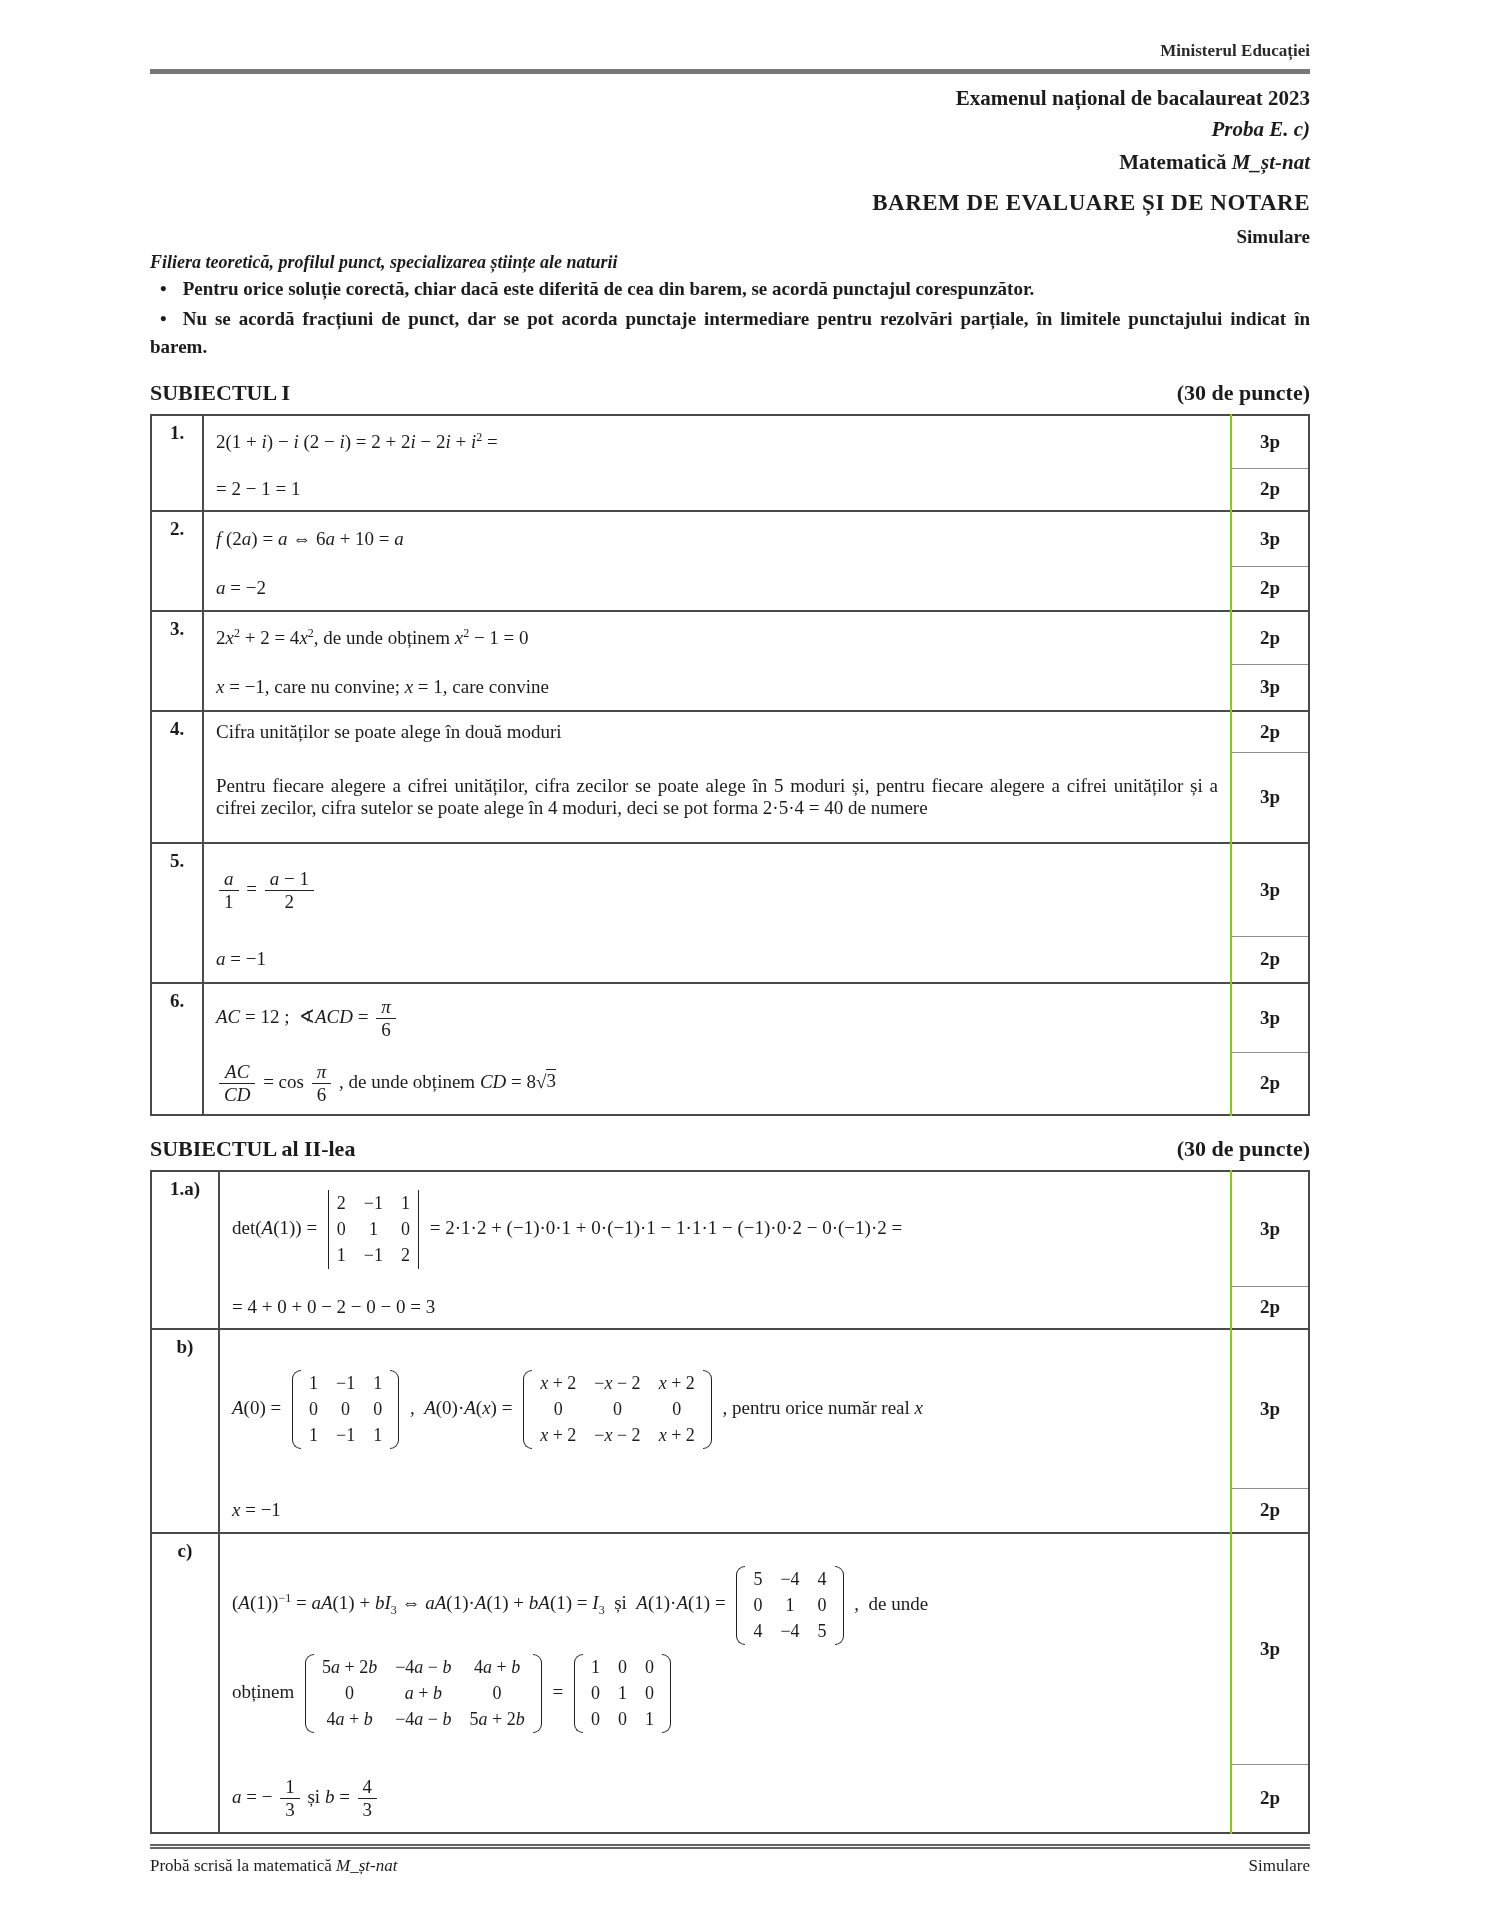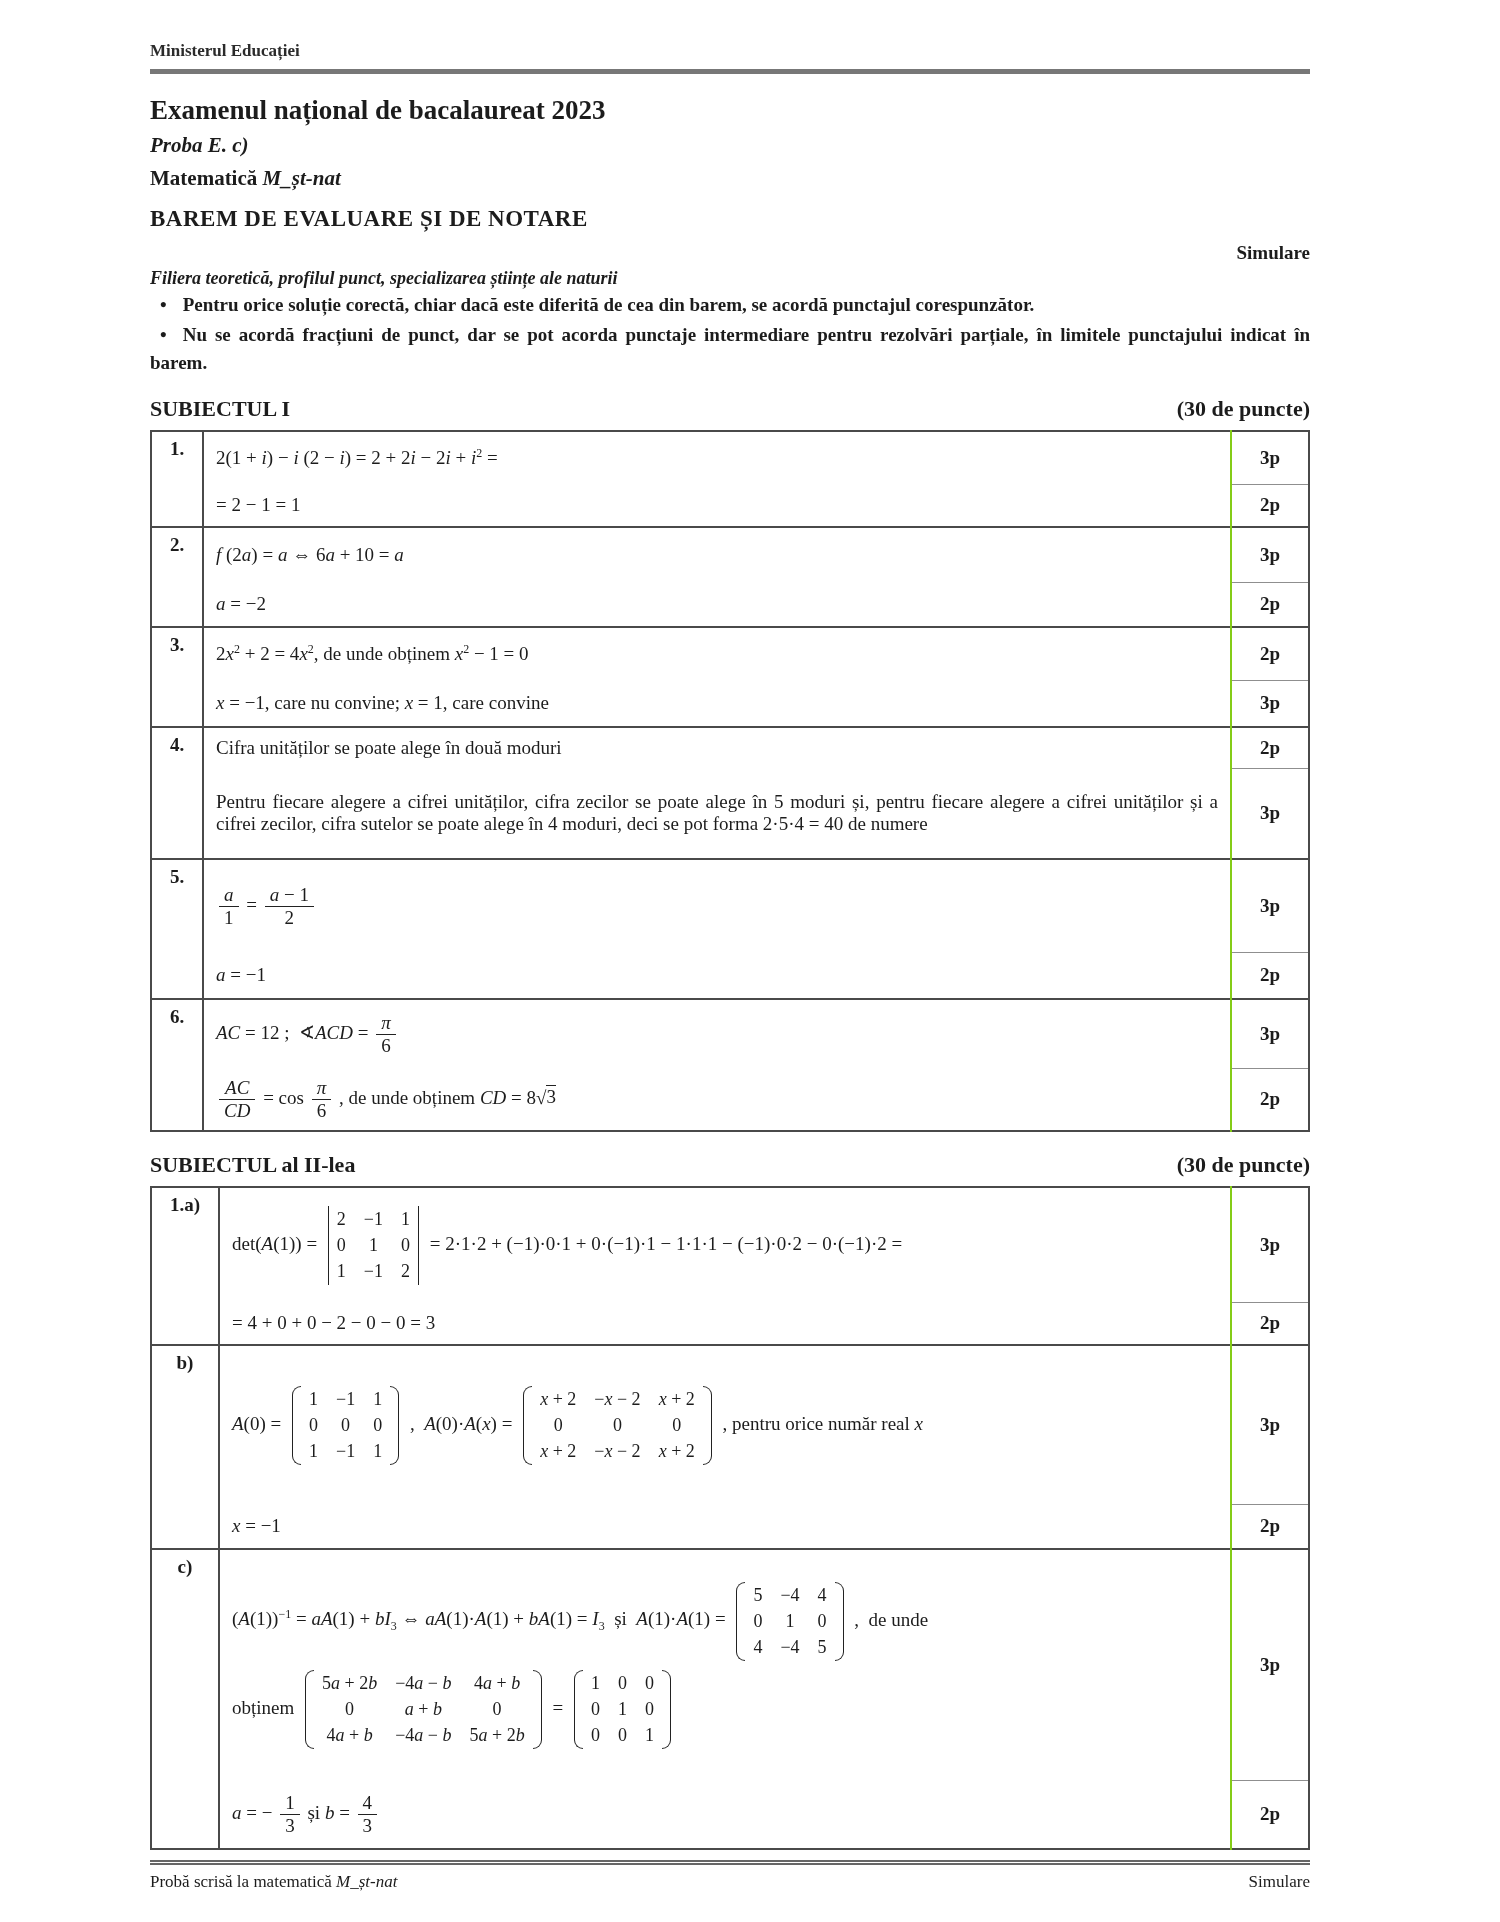--- a/index.html
+++ b/index.html
@@ -2,24 +2,24 @@
 <html lang="ro"><head>
 <meta charset="utf-8">
 <style>
   html,body{margin:0;padding:0;background:#ffffff;}
   body{
     width:1500px;height:1922px;position:relative;
     font-family:"Liberation Serif","DejaVu Serif",serif;
     color:#1c1c1c;-webkit-font-smoothing:antialiased;
   }
   .content{width:1160px;margin-left:150px;padding-top:40px;}
-  .center{text-align:left;}
+  .center{text-align:right;}
   .ministry{font-size:17px;font-weight:bold;color:#2b2b2b;line-height:1.35;}
   .rule-top{height:5px;background:#777;margin-top:6px;}
-  .exam-title{font-size:27px;font-weight:bold;margin-top:16px;line-height:1.5;}
+  .exam-title{font-size:21px;font-weight:bold;margin-top:9px;line-height:1.5;}
   .proba{font-size:21px;font-weight:bold;line-height:1.5;font-style:italic;}
   .subj{font-size:21px;font-weight:bold;line-height:1.55;}
   .subj .code{font-style:italic;}
   .doc-title{font-size:23px;font-weight:bold;margin-top:12px;letter-spacing:.5px;}
   .session{text-align:right;font-size:19px;font-weight:bold;margin-top:10px;}
   .track{font-size:18px;font-weight:bold;font-style:italic;margin-top:4px;}
   .bullets{margin-top:2px;}
   .bullet{font-size:19px;font-weight:bold;line-height:1.45;margin:2px 0;text-align:justify;}
   .bullet .b::before{content:"•";padding:0 16px 0 10px;}
   .sec-head{display:flex;justify-content:space-between;font-size:22px;font-weight:bold;margin:20px 0 8px 0;}

